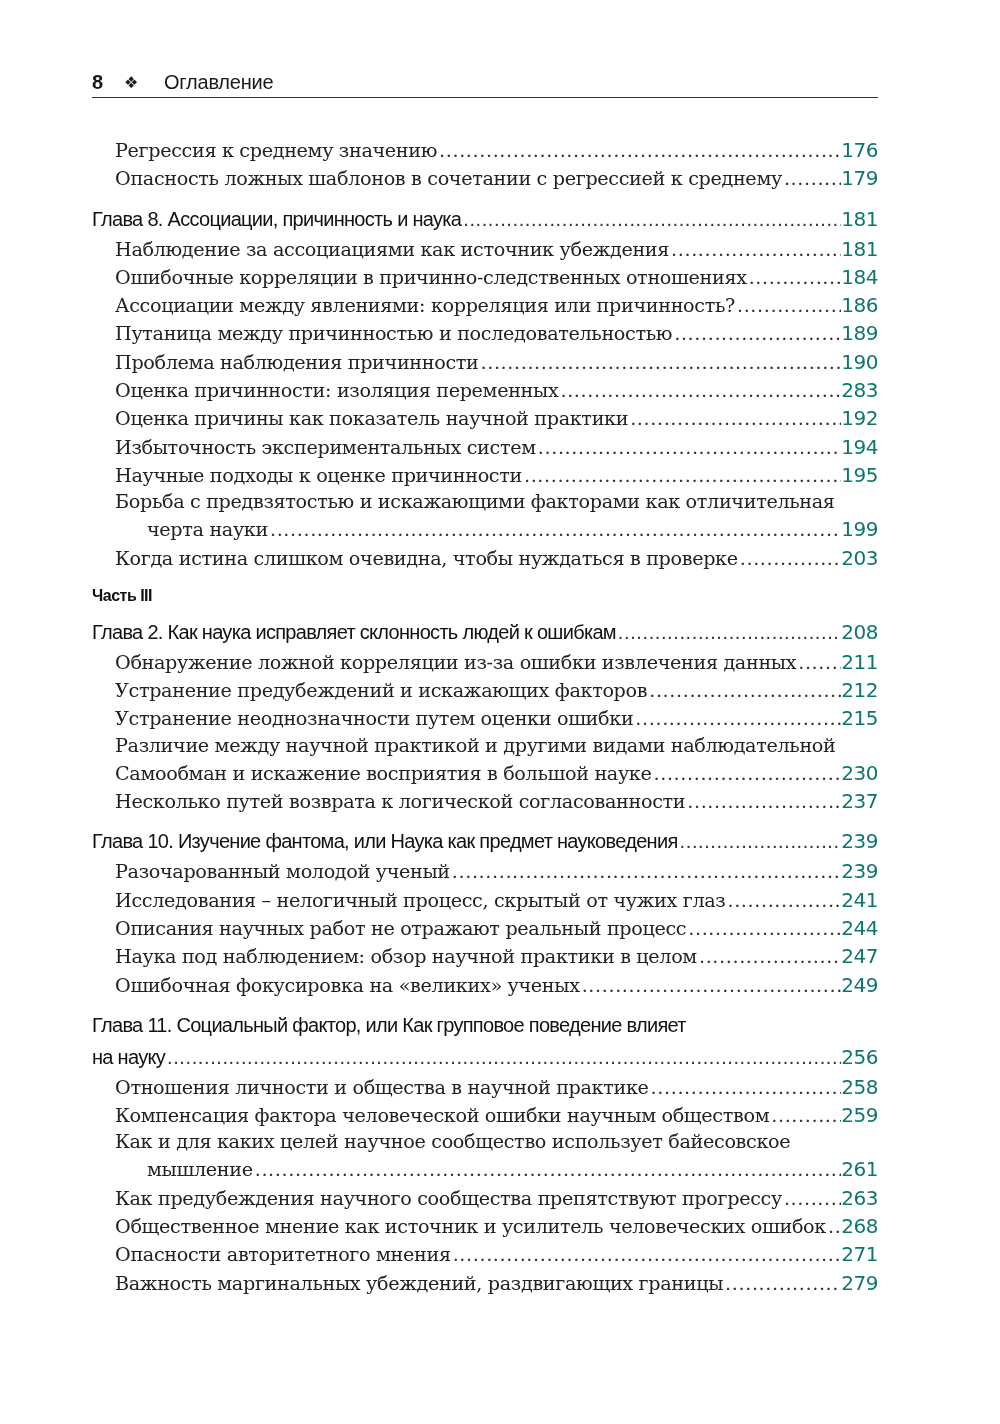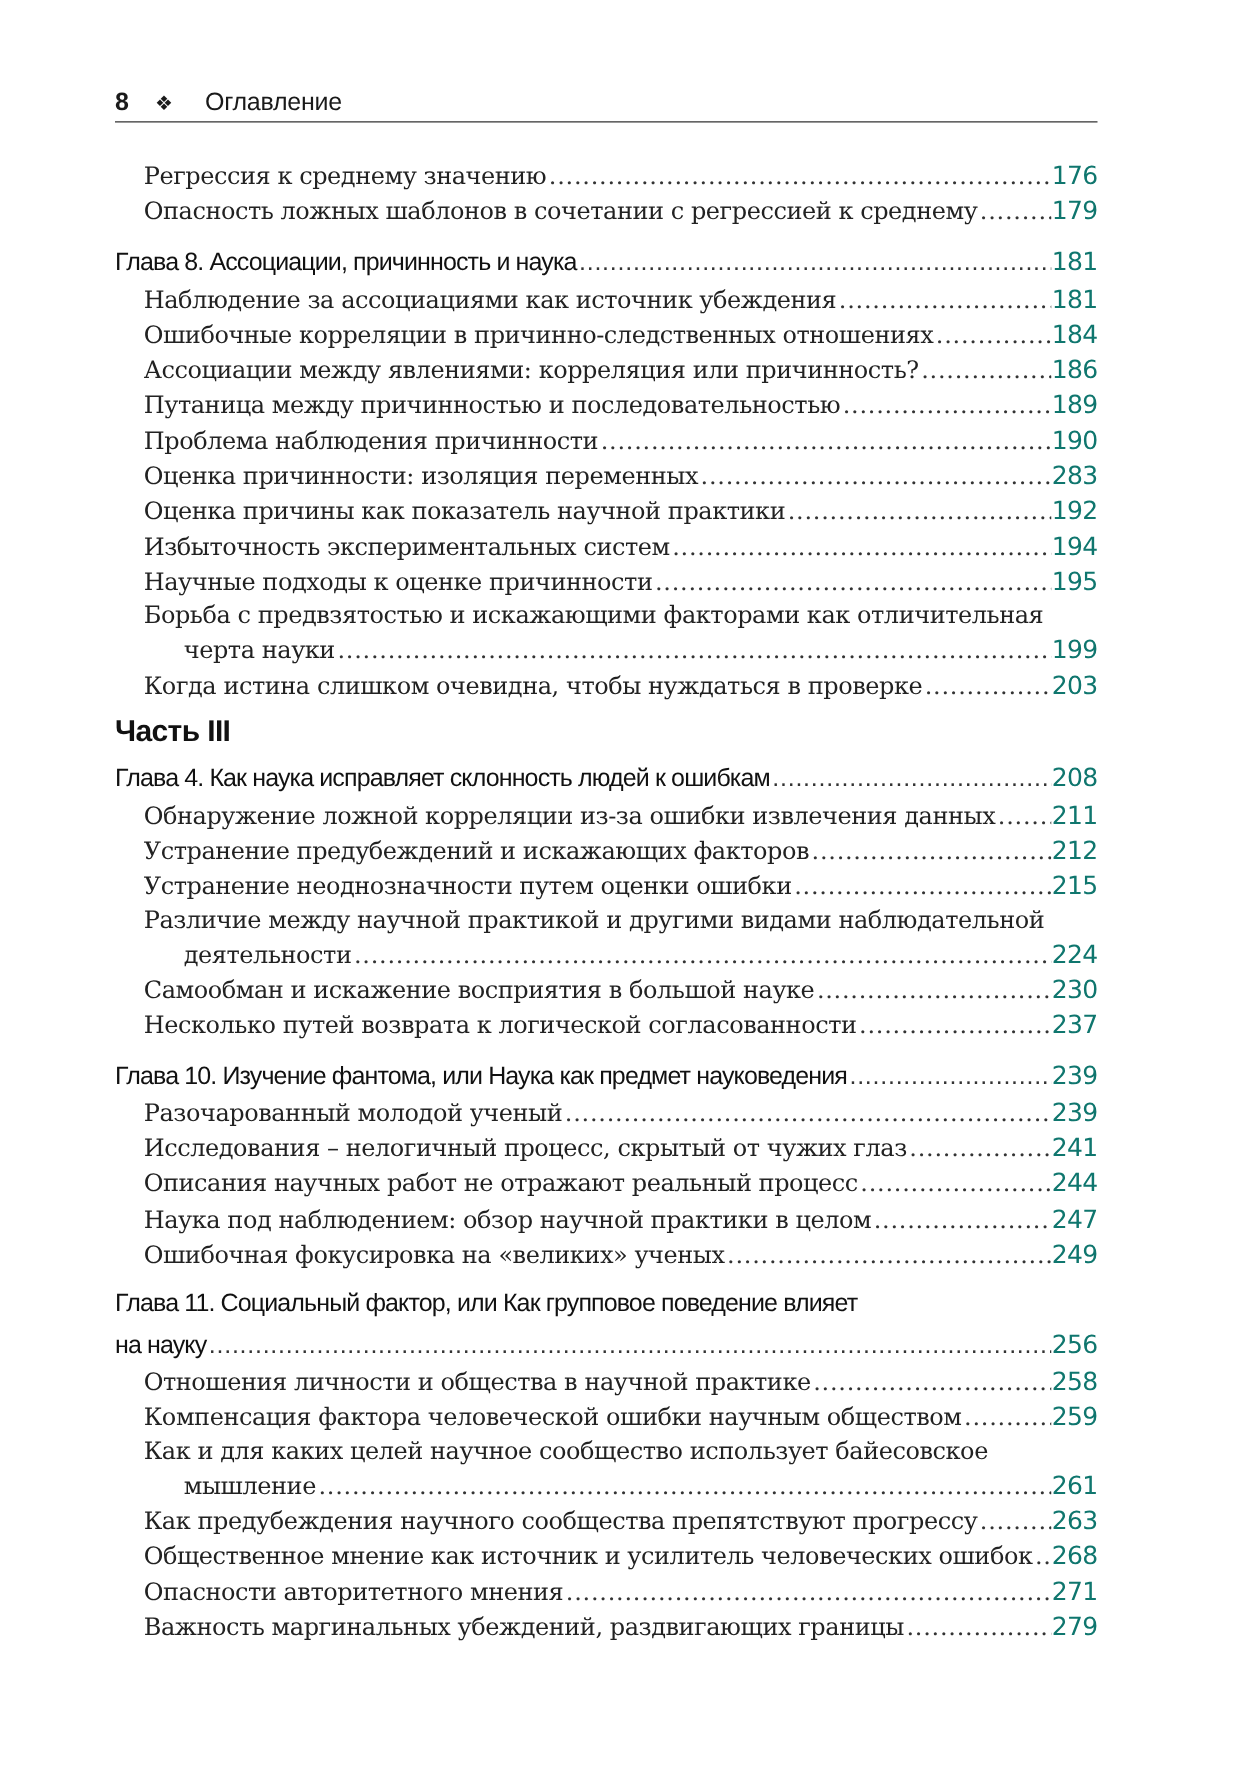--- a/index.html
+++ b/index.html
@@ -7,41 +7,41 @@
     .page { position: absolute; left: 92px; top: 0; width: 786px; }
     .running-head {
       position: absolute; top: 68px; left: 0; width: 786px; height: 30px;
       border-bottom: 1.5px solid #333; box-sizing: border-box;
       font-family: "Liberation Sans", sans-serif; font-size: 20px; color: #1a1a1a;
       display: flex; align-items: center;
     }
     .running-head .num { font-weight: bold; width: 32px; }
     .running-head .orn { width: 40px; font-size: 16px; }
     .running-head .title { letter-spacing: -0.2px; }
-    .toc { position: absolute; top: 126px; left: 0; width: 786px; }
+    .toc { position: absolute; top: 136px; left: 0; width: 786px; }
     .row {
       display: flex; align-items: baseline; width: 100%;
       font-family: "DejaVu Serif", serif; font-size: 19.2px; color: #222;
       height: 28.3px; line-height: 28.3px; white-space: nowrap; overflow: hidden;
       letter-spacing: -0.35px;
     }
     .row.sub { padding-left: 23px; box-sizing: border-box; }
     .row.sub.cont { padding-left: 55px; }
     .row .t { flex: 0 0 auto; }
     .row .dots { flex: 1 1 auto; overflow: hidden; white-space: nowrap; color: #333; letter-spacing: 0.6px; padding: 0 2px; }
     .row .dots::after { content: "...................................................................................................................................................................................................................................................."; }
     .row .pg { flex: 0 0 auto; color: #0f766e; font-family: "DejaVu Sans", sans-serif; font-size: 20px; letter-spacing: -0.5px; }
     .row.wrap-first { height: 26px; line-height: 26px; }
     .row.chapter {
       font-family: "Liberation Sans", sans-serif; font-weight: normal; font-size: 20px;
       letter-spacing: -0.7px; height: 32px; line-height: 32px; margin-top: 10px; color: #111;
     }
     .row.chapter.cont2 { margin-top: 0; }
     .row.part {
-      font-family: "Liberation Sans", sans-serif; font-weight: bold; font-size: 24px;
+      font-family: "Liberation Sans", sans-serif; font-weight: bold; font-size: 16px;
       letter-spacing: -0.5px; height: 32px; line-height: 32px; margin-top: 8px; color: #111;
     }
   </style>
 </head>
 <body>
 
 <div class="page">
   <div class="running-head">
     <span class="num">8</span>
     <span class="orn">❖</span>
@@ -124,21 +124,21 @@
         <span class="t">Когда истина слишком очевидна, чтобы нуждаться в проверке</span>
         <span class="dots"></span>
         <span class="pg">203</span>
       </div>
 
     <div class="row part">
         <span class="t">Часть III</span>
       </div>
 
     <div class="row chapter" style="margin-top:4px">
-        <span class="t">Глава 4. Как наука исправляет склонность людей к ошибкам</span>
+        <span class="t">Глава 2. Как наука исправляет склонность людей к ошибкам</span>
         <span class="dots"></span>
         <span class="pg">208</span>
       </div>
 
     <div class="row sub">
         <span class="t">Обнаружение ложной корреляции из-за ошибки извлечения данных</span>
         <span class="dots"></span>
         <span class="pg">211</span>
       </div>
     <div class="row sub">
@@ -147,25 +147,20 @@
         <span class="pg">212</span>
       </div>
     <div class="row sub">
         <span class="t">Устранение неоднозначности путем оценки ошибки</span>
         <span class="dots"></span>
         <span class="pg">215</span>
       </div>
     <div class="row sub wrap-first">
         <span class="t">Различие между научной практикой и другими видами наблюдательной</span>
       </div>
-    <div class="row sub cont">
-        <span class="t">деятельности</span>
-        <span class="dots"></span>
-        <span class="pg">224</span>
-      </div>
     <div class="row sub">
         <span class="t">Самообман и искажение восприятия в большой науке</span>
         <span class="dots"></span>
         <span class="pg">230</span>
       </div>
     <div class="row sub">
         <span class="t">Несколько путей возврата к логической согласованности</span>
         <span class="dots"></span>
         <span class="pg">237</span>
       </div>

